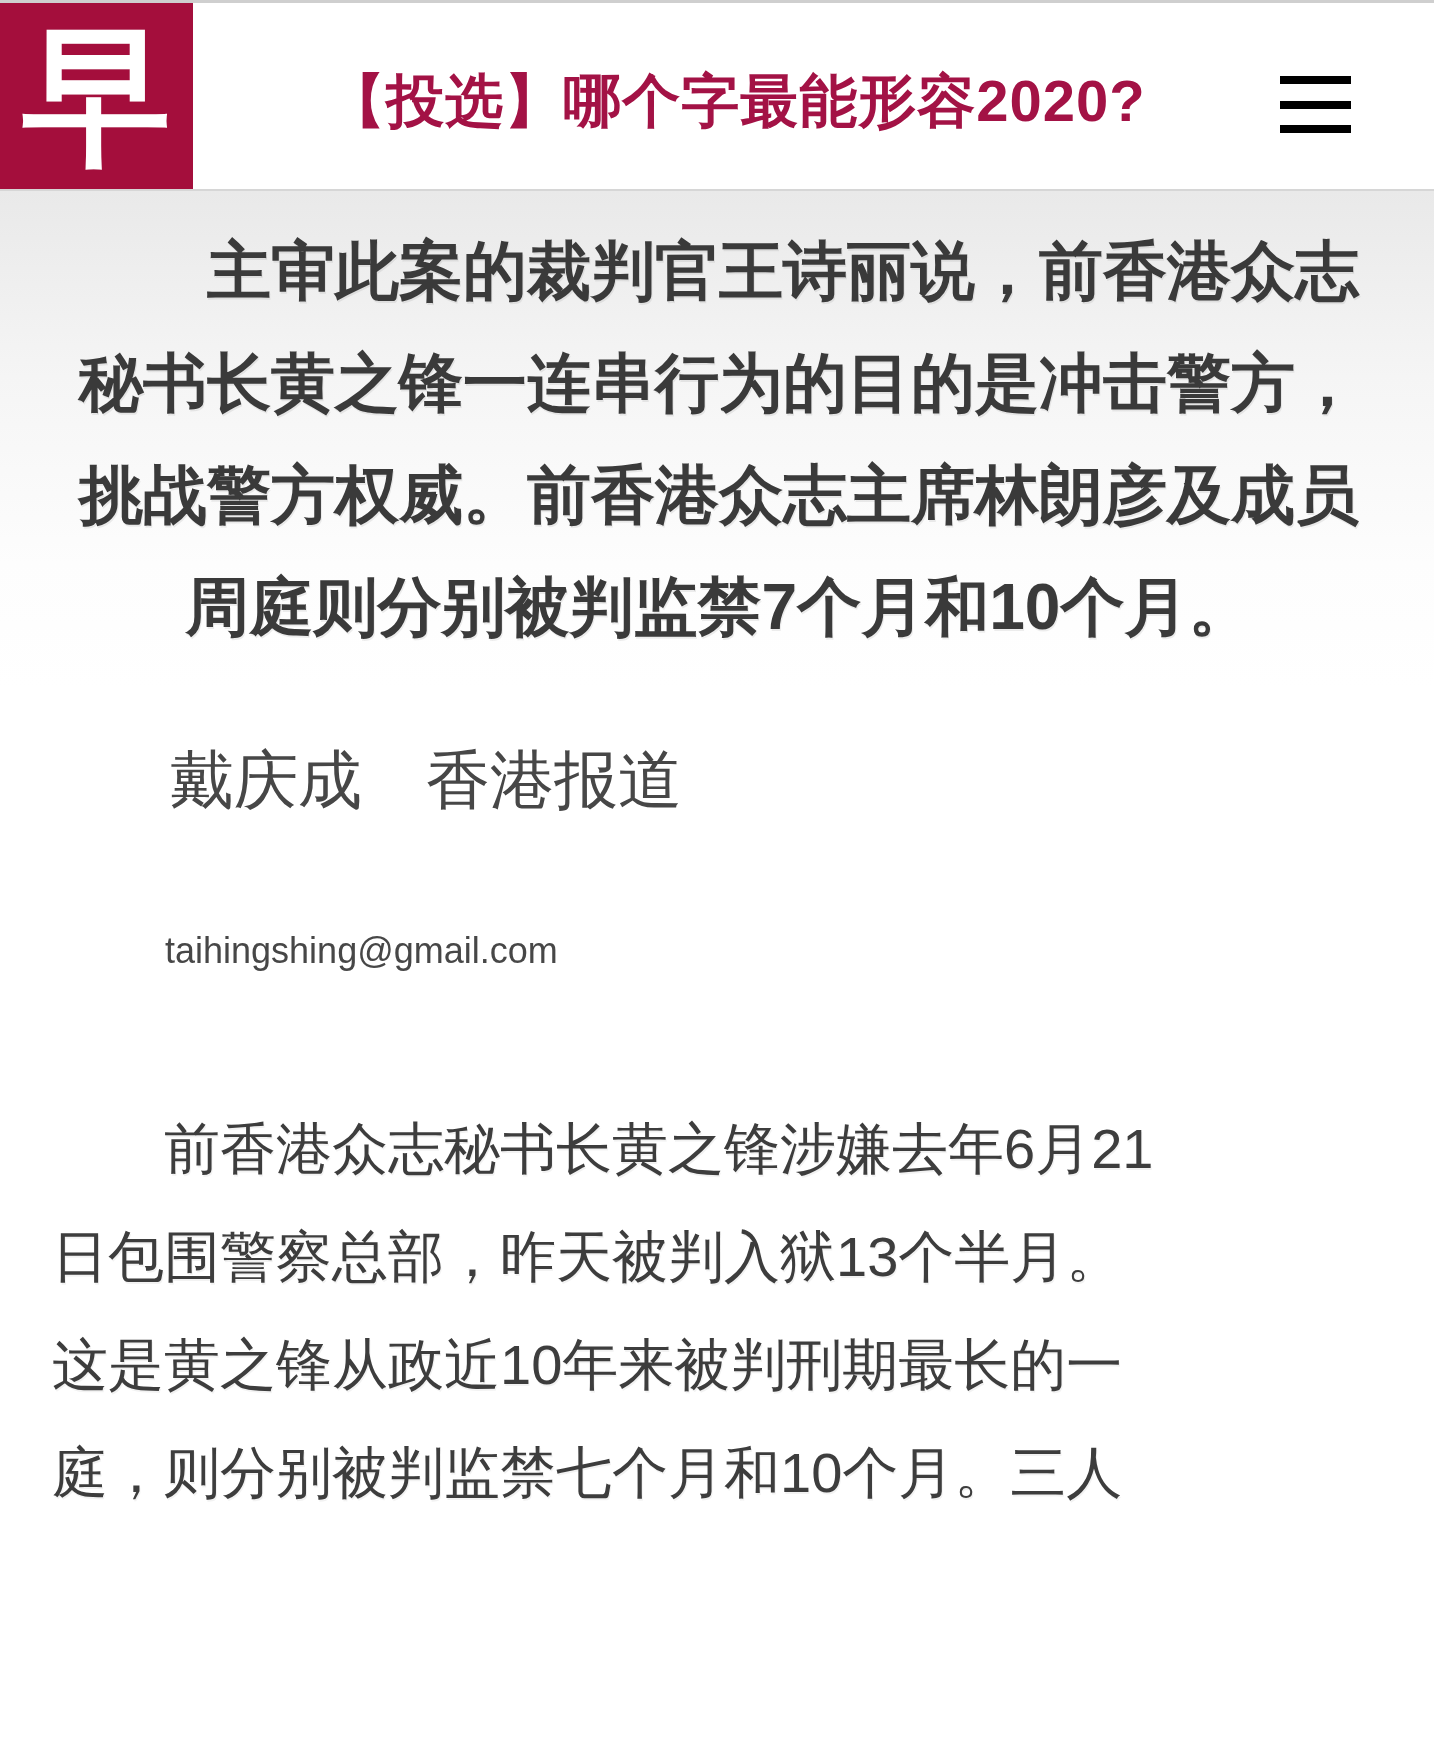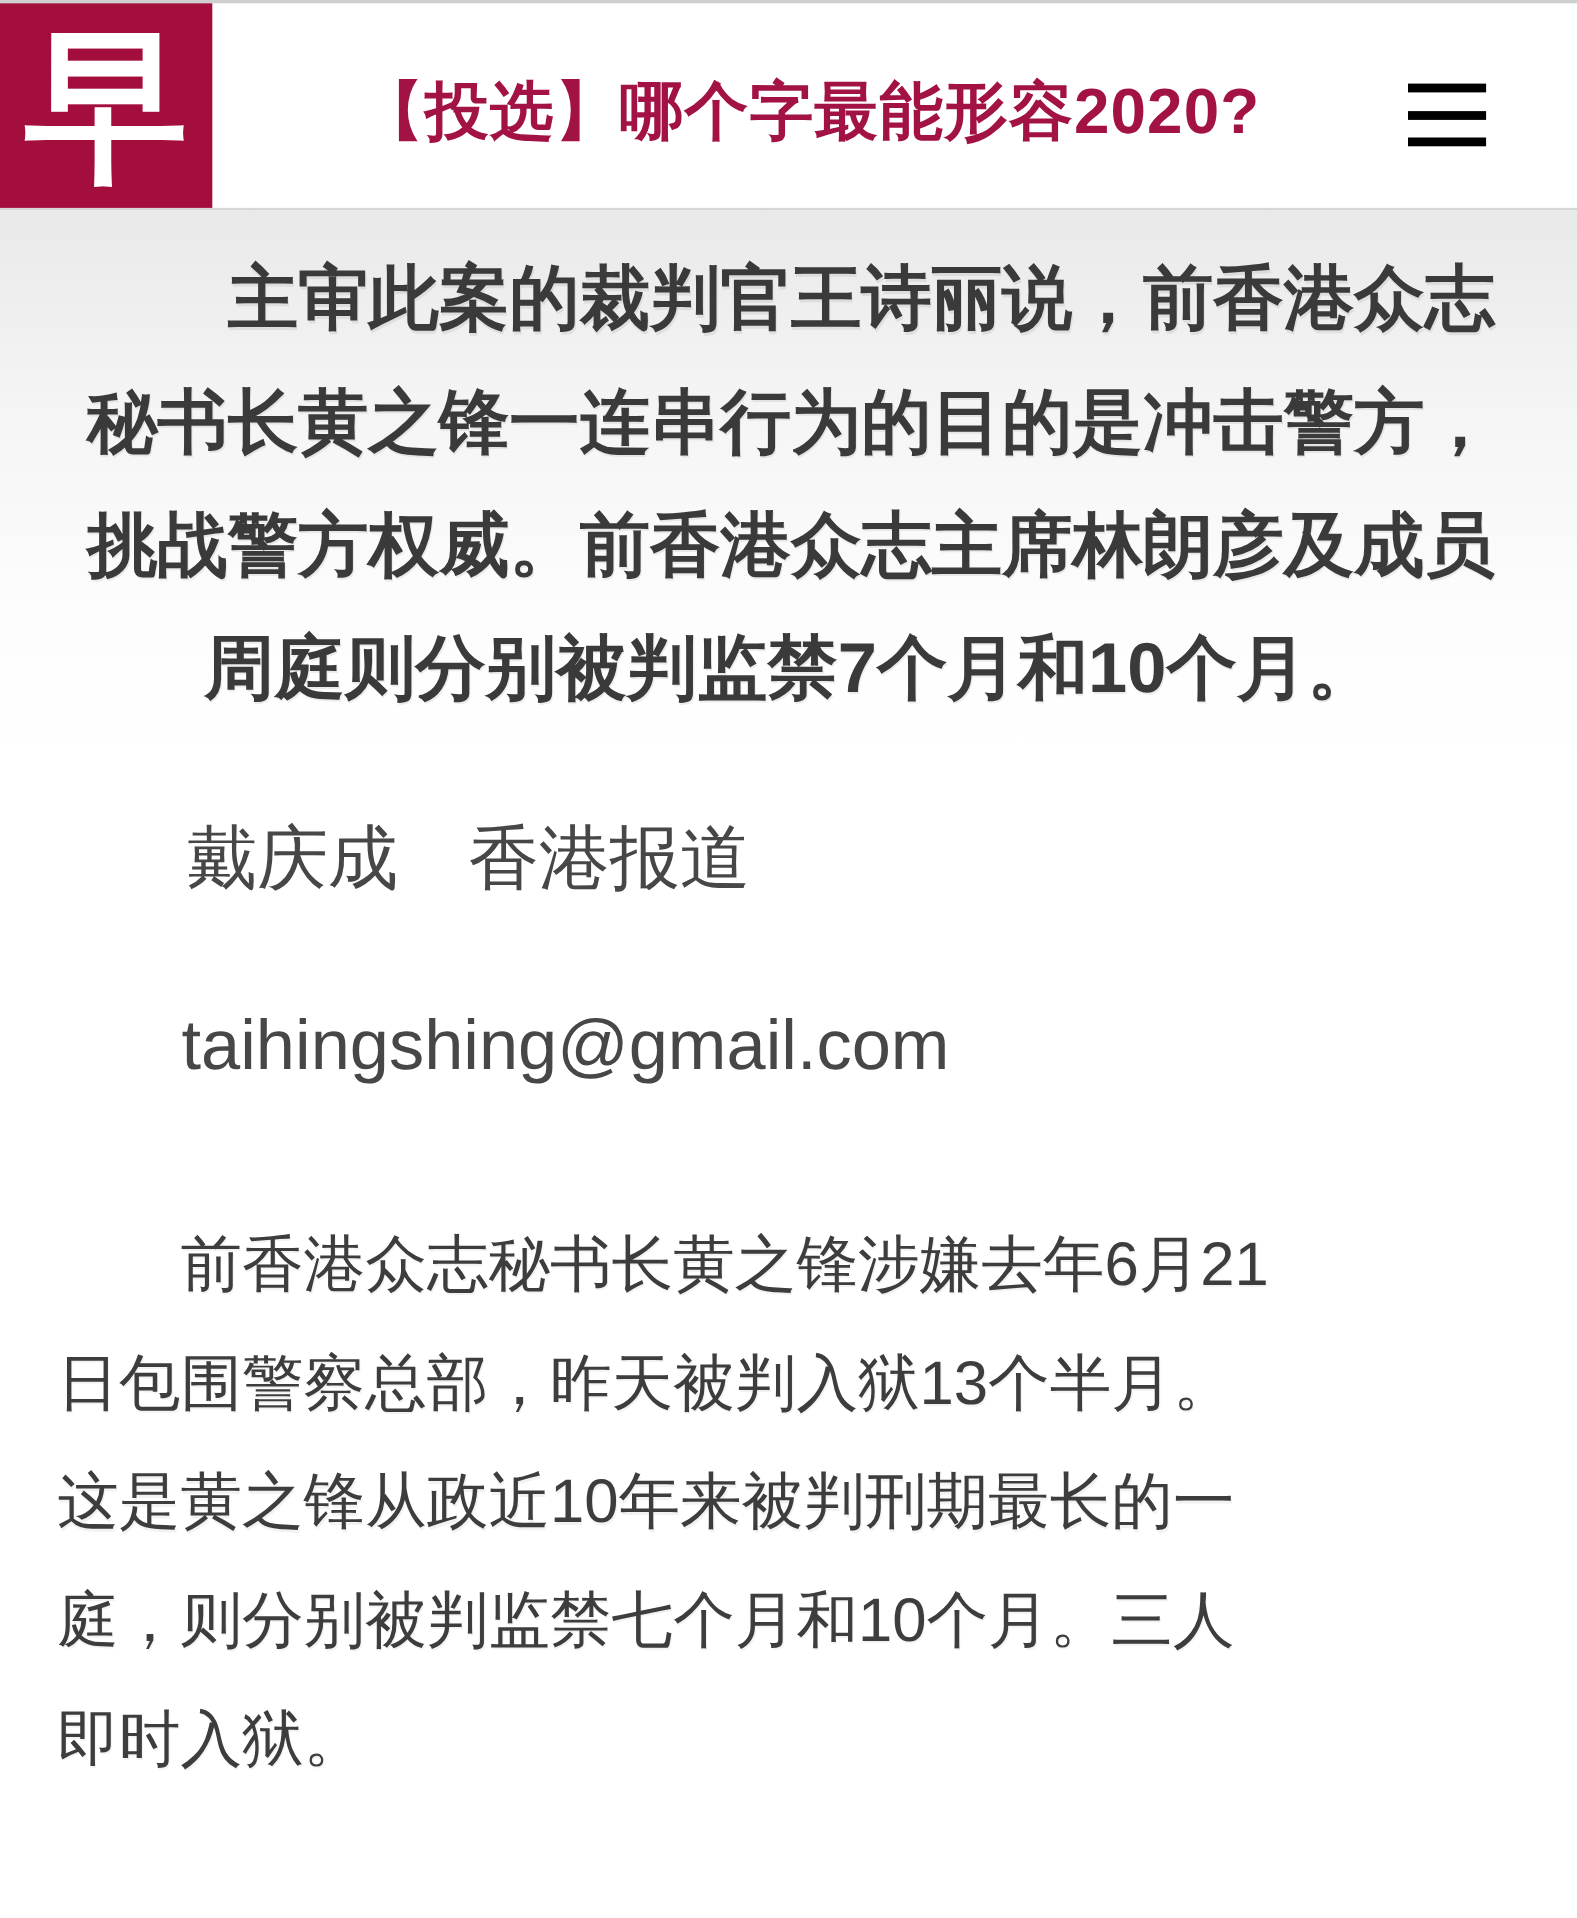--- a/index.html
+++ b/index.html
@@ -78,21 +78,21 @@
     text-align: center;
   }
   .byline {
     margin: 84px 0 0 118px;
     font-size: 64px;
     line-height: 67px;
     color: #474747;
   }
   .email {
     margin: 100px 0 0 113px;
-    font-size: 64px;
+    font-size: 36px;
     line-height: 73px;
     color: #474747;
   }
   .bodytext {
     margin-top: 108px;
     font-size: 56px;
     font-weight: 400;
     line-height: 108px;
     color: #3d3d3d;
     text-shadow: 1px 2px 0 rgba(0,0,0,0.05);
@@ -124,17 +124,16 @@
 
     <div class="byline">戴庆成　香港报道</div>
 
     <div class="email">taihingshing@gmail.com</div>
 
     <div class="bodytext para">
       <div class="line">前香港众志秘书长黄之锋涉嫌去年6月21</div>
       <div class="line">日包围警察总部，昨天被判入狱13个半月。</div>
       <div class="line">这是黄之锋从政近10年来被判刑期最长的一</div>
       <div class="line">庭，则分别被判监禁七个月和10个月。三人</div>
-      <div class="line">即时入狱。</div>
     </div>
 
   </main>
 </div>
 
 </body></html>

